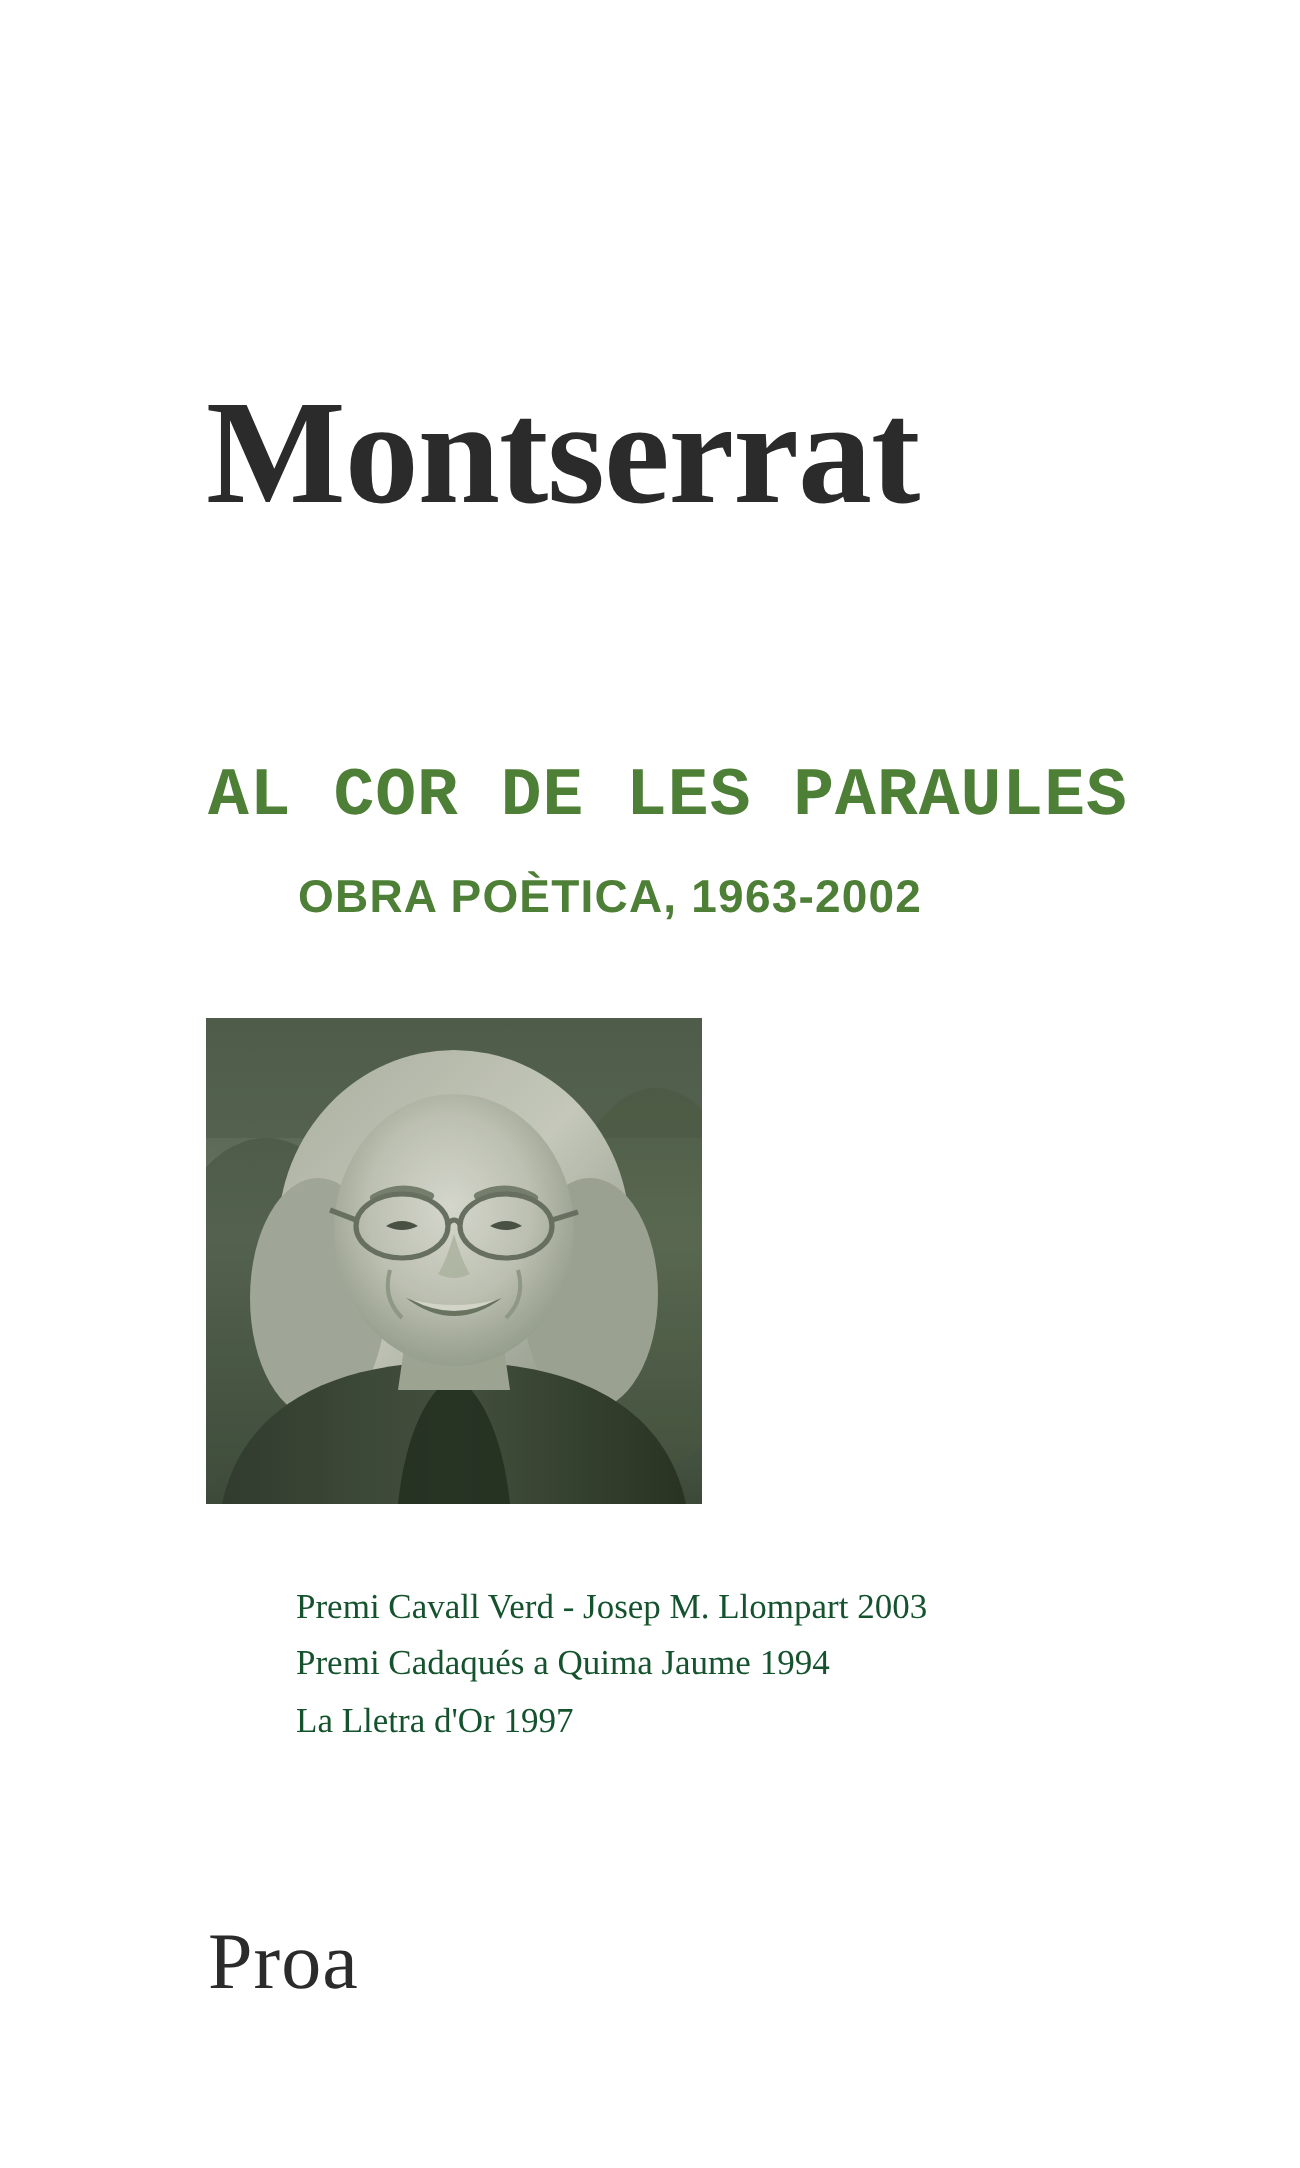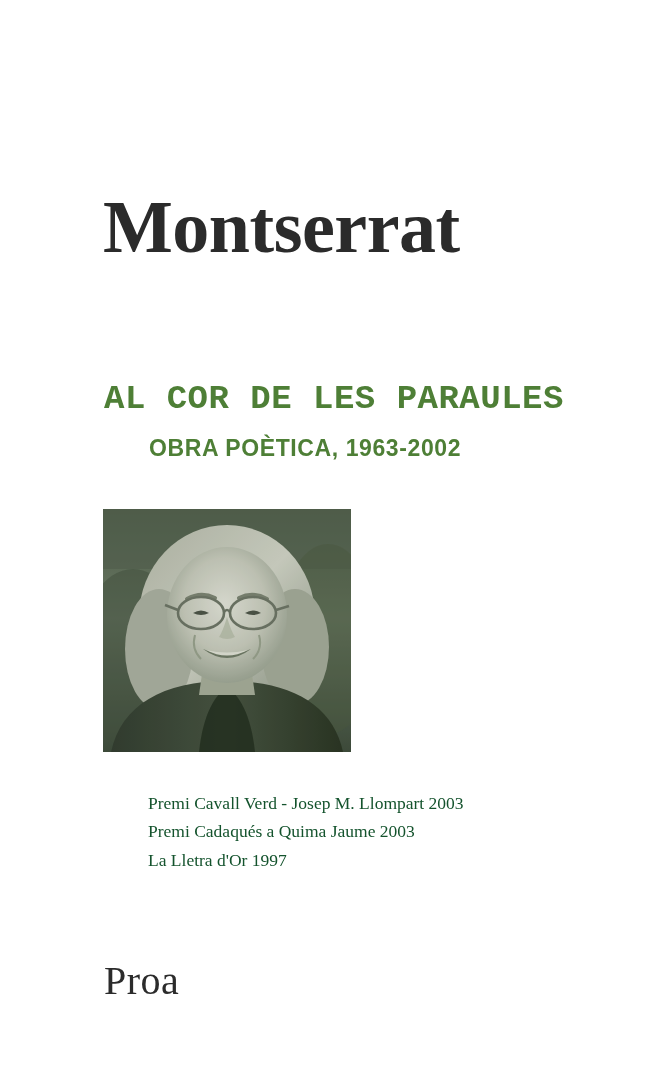--- a/index.html
+++ b/index.html
@@ -172,19 +172,19 @@
         <path d="M92 126 Q88 140 98 150" stroke="#9aa38f" stroke-width="2" fill="none"></path>
         <path d="M156 126 Q160 140 150 150" stroke="#9aa38f" stroke-width="2" fill="none"></path>
 
         <rect x="0" y="0" width="248" height="243" fill="#3e4a3a" opacity="0.12"></rect>
       </g>
     </svg>
   </div>
 
   <div class="awards">
     <div>Premi Cavall Verd - Josep M. Llompart 2003</div>
-    <div>Premi Cadaqués a Quima Jaume 2003</div>
+    <div>Premi Cadaqués a Quima Jaume 1994</div>
     <div>La Lletra d'Or 1997</div>
   </div>
 
   <div class="publisher">Proa</div>
 
 </div>
 
 </body></html>

